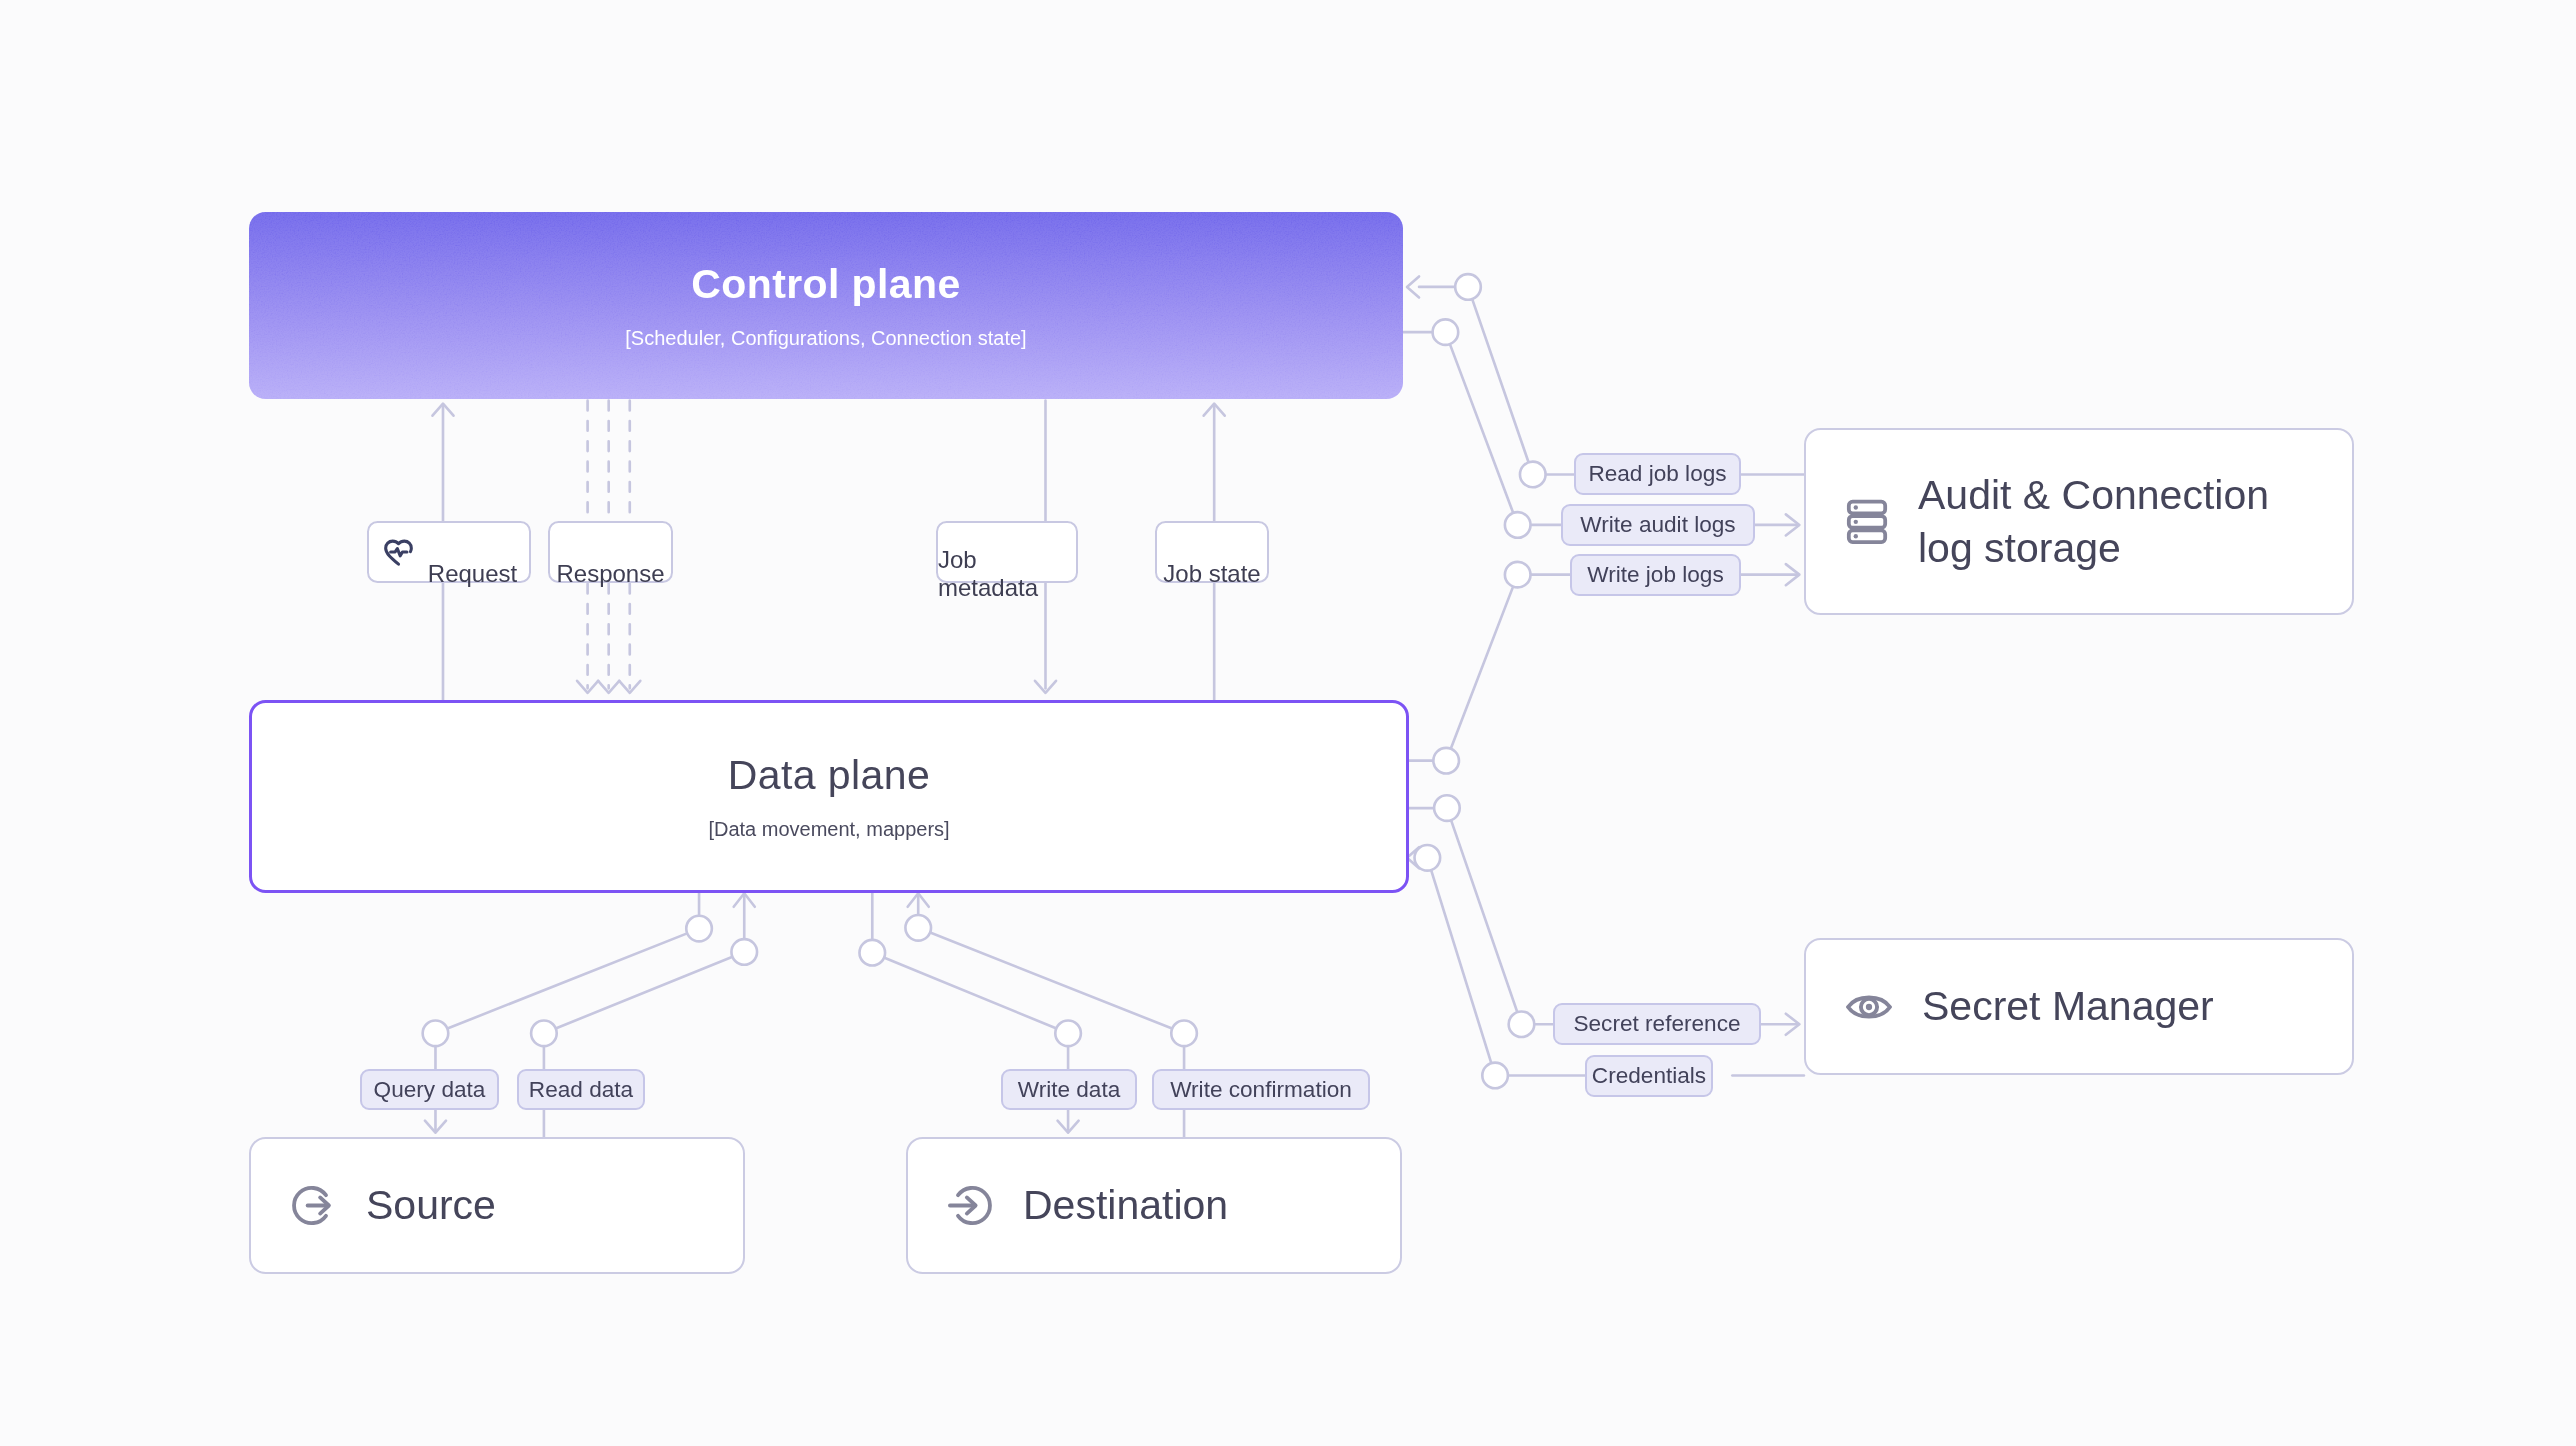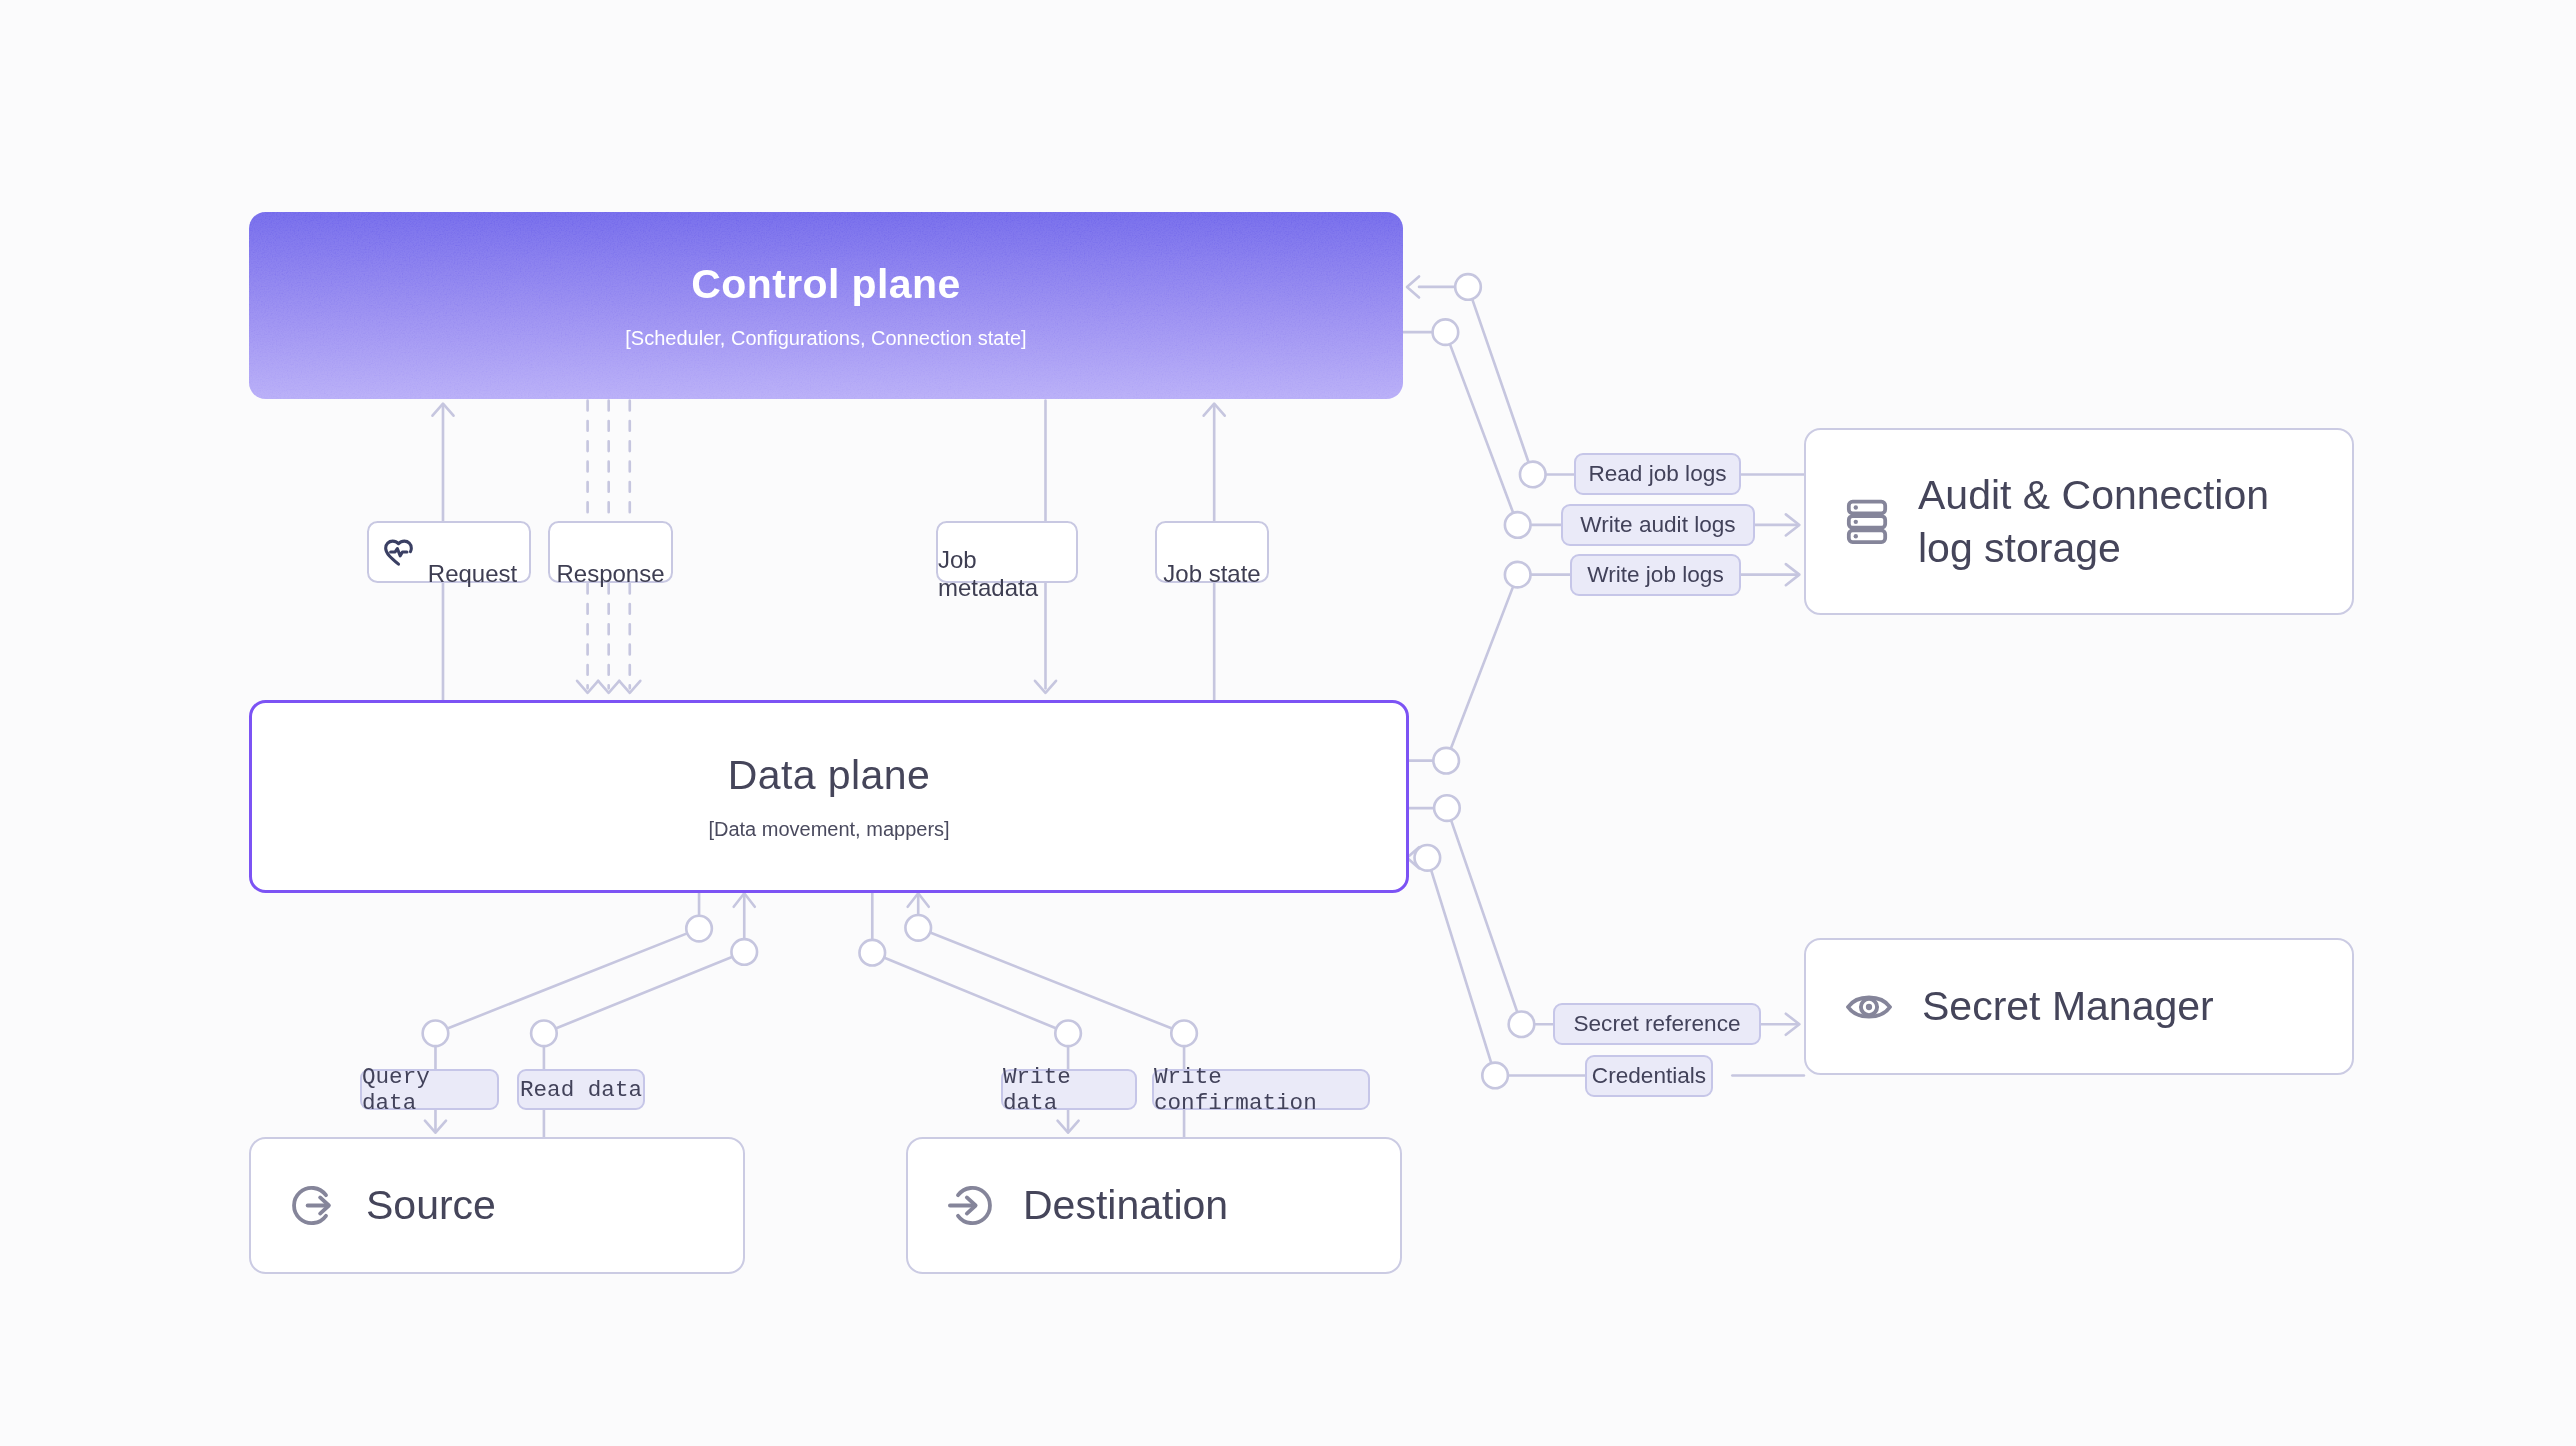--- a/index.html
+++ b/index.html
@@ -28,21 +28,21 @@
   .box-audit{left:1804px;top:428px;width:550px;height:187px;}
   .box-secret{left:1804px;top:938px;width:550px;height:137px;}
   .icon{flex:0 0 auto;display:block;}
 
   
   .pill{position:absolute;z-index:3;display:flex;align-items:center;justify-content:center;gap:12px;
         box-sizing:border-box;border-radius:10.5px;}
   .pill-white{background:#FFFFFF;border:2.3px solid #C8C8E2;height:62px;top:521px;}
   .pill-white .ptext{font-size:24px;color:#3E3E52;margin-top:44px;}
   .pill-lav{background:#EAEAF8;border:2.3px solid #C6C6E8;height:41px;top:1069px;border-radius:9px;}
-  .pill-lav .ptext{font-size:22.6px;color:#42425A;font-family:Liberation Mono, monospace;}
+  .pill-lav .ptext{font-size:22.6px;color:#42425A;}
   .pill-right{position:absolute;z-index:3;display:flex;align-items:center;justify-content:center;
         background:#EAEAF8;border:2.3px solid #C6C6E8;height:42px;border-radius:9px;box-sizing:border-box;}
   .pill-right .ptext{font-size:22.6px;color:#42425A;}
 </style>
 </head>
 <body>
 
 <div class="stage">
 
   <svg class="edges" width="2576" height="1446" viewBox="0 0 3420 1920" fill="none" stroke="#C6C6DF" stroke-width="3.5" stroke-linecap="round" stroke-linejoin="round">

